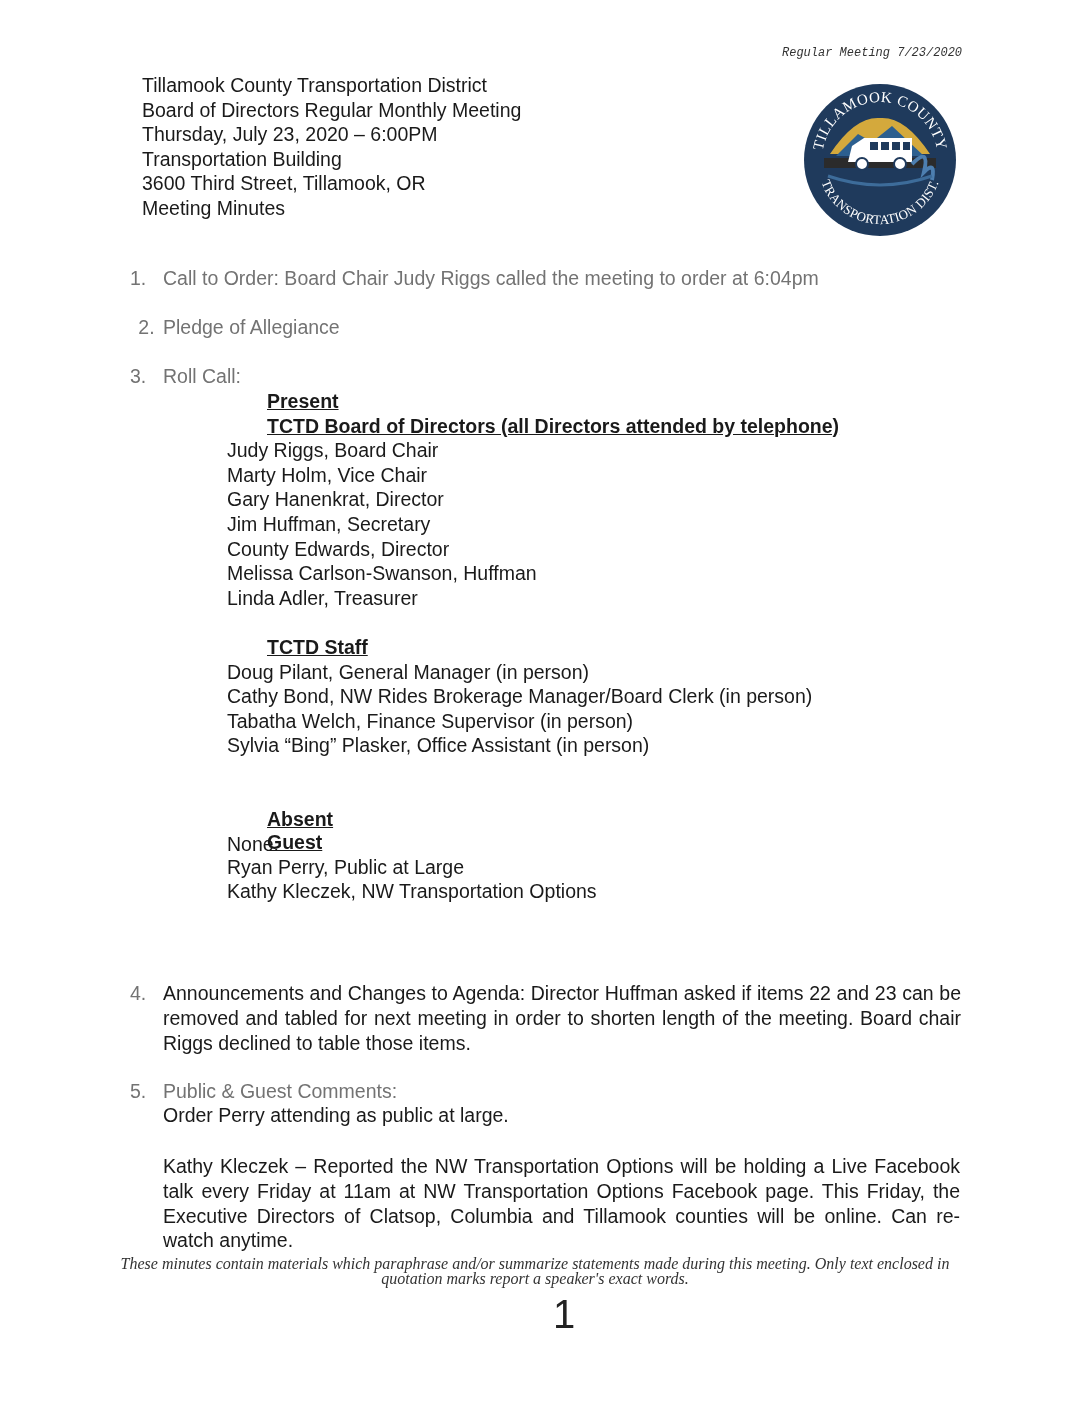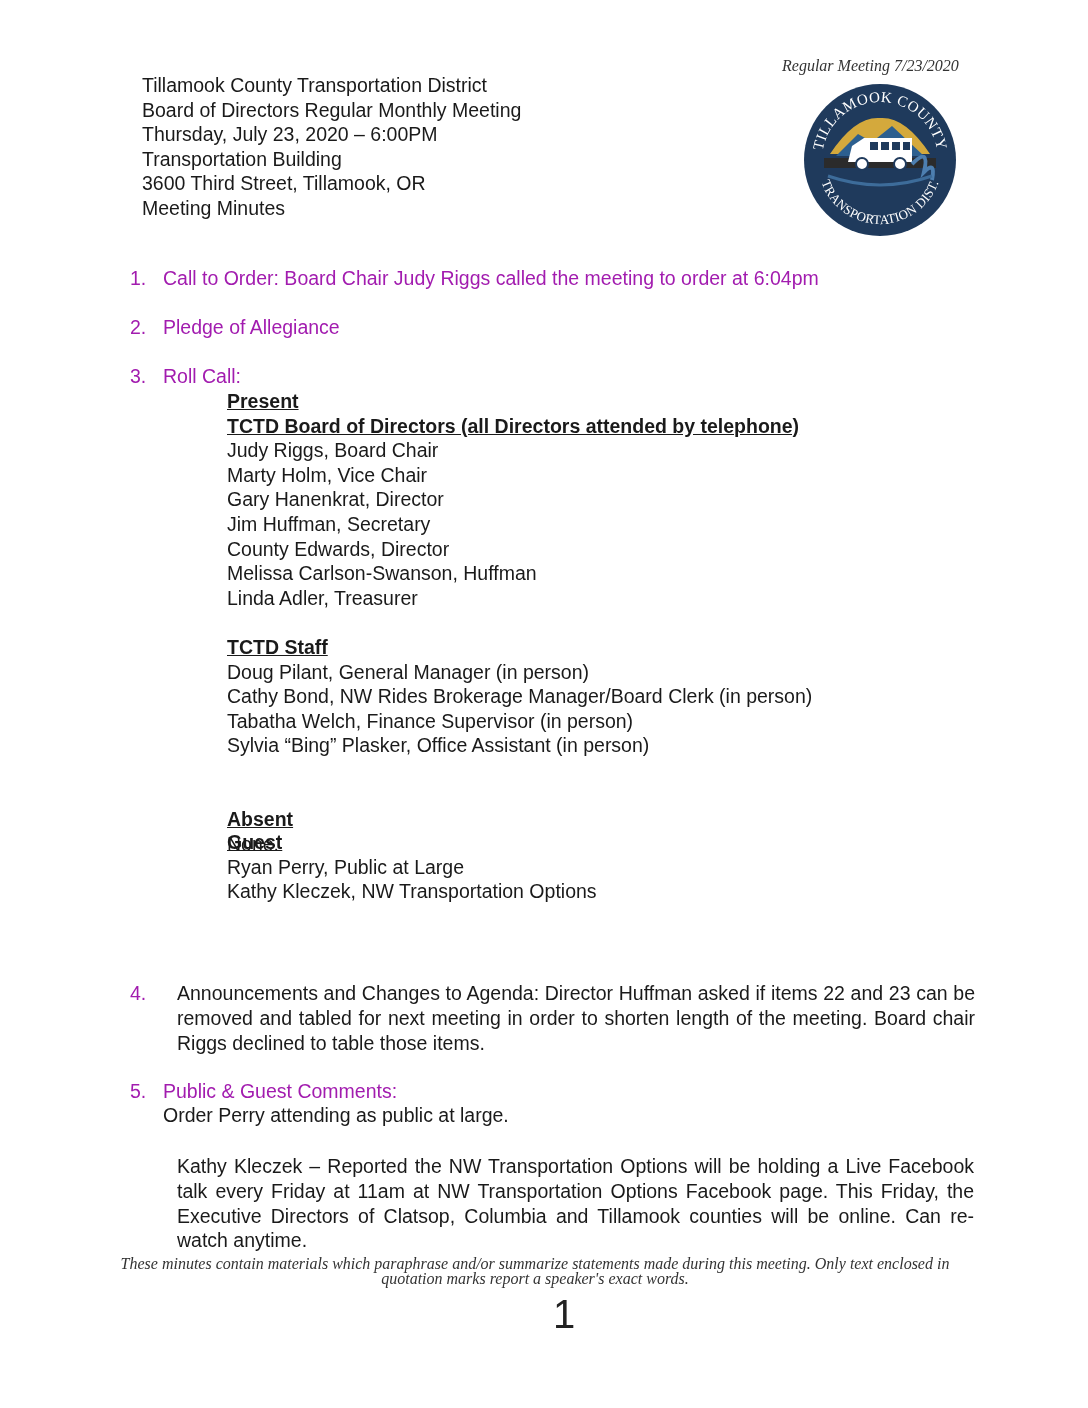--- a/index.html
+++ b/index.html
@@ -1,28 +1,28 @@
 <!DOCTYPE html>
 <html><head>
   <meta charset="utf-8">
   <style>
     html, body { margin: 0; padding: 0; background: #ffffff; }
     body { width: 1088px; height: 1408px; position: relative; overflow: hidden; color: #111; font-family: "Liberation Sans", sans-serif; }
     .page { position: absolute; left: 0; top: 0; width: 1088px; height: 1408px; }
-    .running-header { position: absolute; left: 782px; top: 57px; font-family: Liberation Serif, serif; font-style: italic; font-size: 16px; color: #333; }
+    .running-header { position: absolute; left: 782px; top: 46px; font-family: Liberation Mono, monospace; font-style: italic; font-size: 12px; color: #333; }
     .header-block { position: absolute; left: 142px; top: 73px; font-size: 19.5px; line-height: 24.5px; color: #1a1a1a; }
     .header-block .bold { font-weight: normal; }
     .logo { position: absolute; left: 800px; top: 76px; width: 160px; height: 168px; }
-    .item { position: absolute; left: 130px; font-size: 19.5px; line-height: 24.8px; color: #a21caf; }
+    .item { position: absolute; left: 130px; font-size: 19.5px; line-height: 24.8px; color: #737373; }
     .item .num { display: inline-block; width: 33px; }
     .item-body { position: absolute; left: 163px; font-size: 19.5px; line-height: 24.8px; color: #1a1a1a; width: 800px; }
     .roll { position: absolute; left: 227px; font-size: 19.5px; line-height: 24.6px; color: #1a1a1a; }
-    .roll .heading { font-weight: bold; text-decoration: underline; }
+    .roll .heading { font-weight: bold; text-decoration: underline; margin-left: 40px; }
     .roll div { white-space: nowrap; }
-    .justify { text-align: justify; text-align-last: left; margin-left: 14px; }
+    .justify { text-align: justify; text-align-last: left; }
     .footer-note { position: absolute; left: 110px; top: 1256px; width: 850px; text-align: center; font-family: "Liberation Serif", serif; font-style: italic; font-size: 16px; line-height: 15px; color: #333; }
     .page-number { position: absolute; left: 0; top: 1292px; width: 1088px; padding-left: 40px; box-sizing: border-box; text-align: center; font-size: 40px; color: #222; }
   </style>
 </head>
 <body>
 
 <div class="page">
 
   <div class="running-header">Regular Meeting 7/23/2020</div>
 
@@ -59,21 +59,21 @@
     </text>
     <text font-family="Liberation Serif, serif" font-size="13" fill="#ffffff" letter-spacing="0.3">
       <textPath href="#arcBot" startOffset="50%" text-anchor="middle">TRANSPORTATION DIST.</textPath>
     </text>
   </svg>
 
   <div class="item" style="top:266px;">
     <span class="num">1.</span><span>Call to Order: Board Chair Judy Riggs called the meeting to order at 6:04pm</span>
   </div>
 
-  <div class="item" style="top:315px;">
+  <div class="item" style="top:315px;text-align:center;">
     <span class="num">2.</span><span>Pledge of Allegiance</span>
   </div>
 
   <div class="item" style="top:364px;">
     <span class="num">3.</span><span>Roll Call:</span>
   </div>
 
   <div class="roll" style="top:389px;">
     <div class="heading">Present</div>
     <div class="heading">TCTD Board of Directors (all Directors attended by telephone)</div>

